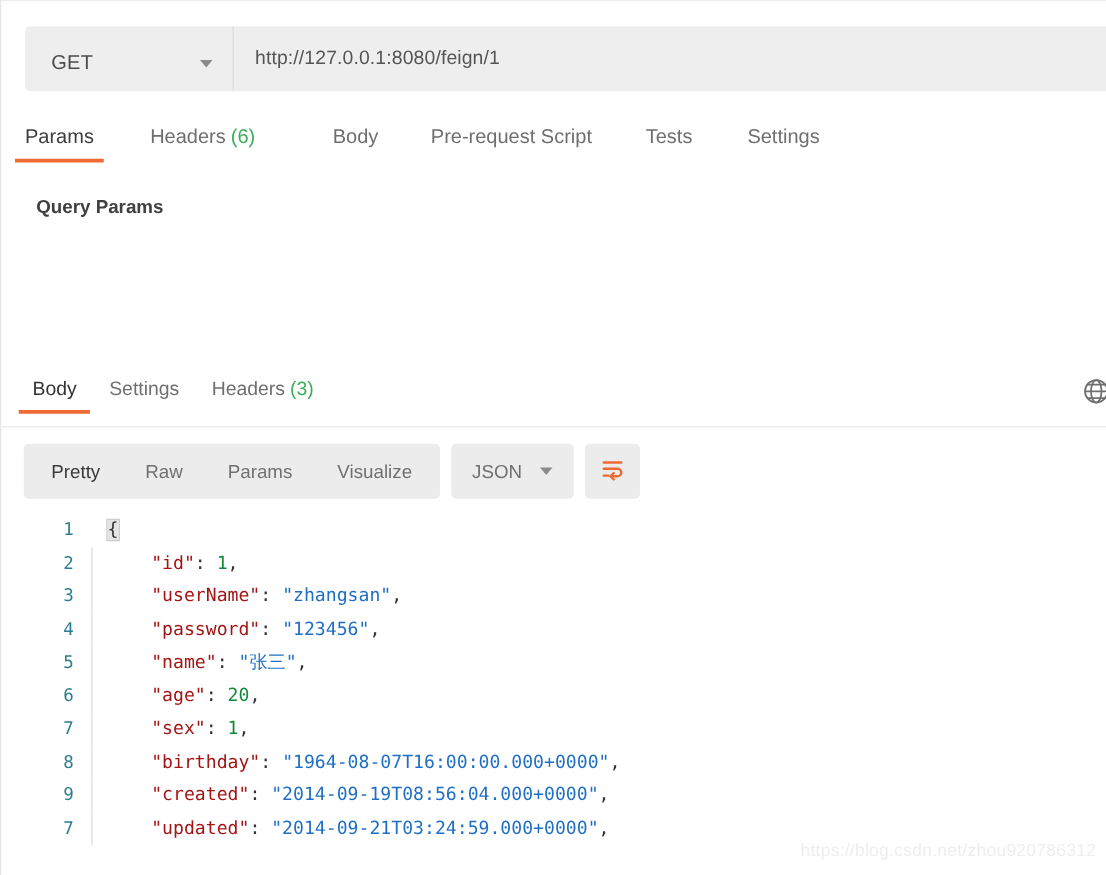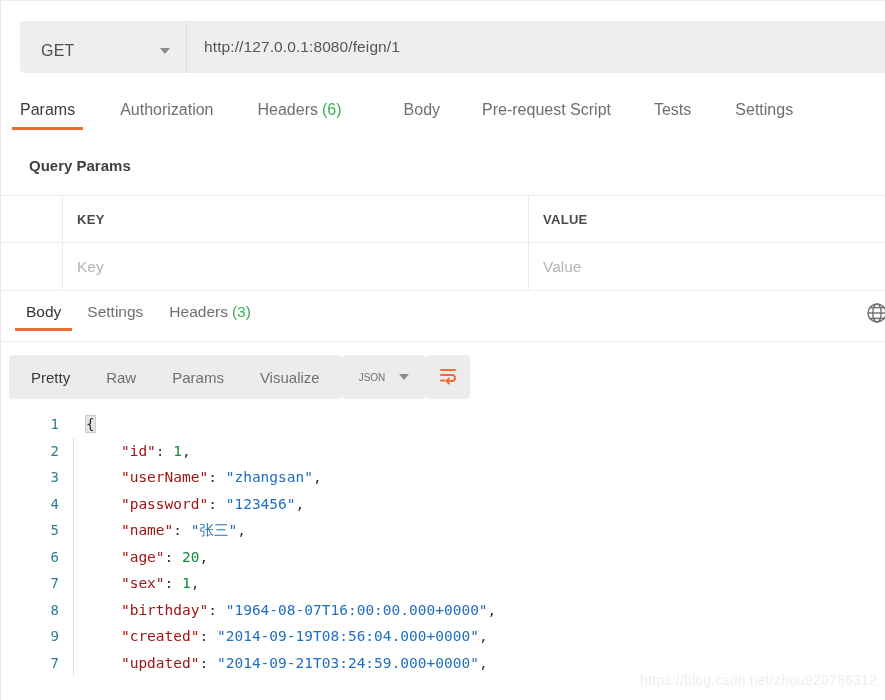--- a/index.html
+++ b/index.html
@@ -195,24 +195,25 @@
     right: -4px;
     top: 300px;
     width: 24px;
     height: 24px;
     cursor: pointer;
   }
 
   
   .fmt-bar {
     position: absolute;
-    left: 8px;
+    left: 18px;
     top: 354px;
     display: flex;
     align-items: center;
+    gap: 9px;
   }
   .fmt-group {
     background: #ececec;
     border-radius: 4px;
     height: 44px;
     display: flex;
     align-items: center;
     padding: 0 4px;
   }
   .fmt-group .seg {
@@ -227,21 +228,21 @@
     background: #ececec;
     border-radius: 4px;
     height: 44px;
     display: flex;
     align-items: center;
     gap: 14px;
     padding: 0 17px;
     cursor: pointer;
   }
   .fmt-lang .lang-label {
-    font-size: 10px;
+    font-size: 15px;
     color: #707070;
   }
   .wrap-btn {
     background: #ececec;
     border-radius: 4px;
     width: 44px;
     height: 44px;
     display: flex;
     align-items: center;
     justify-content: center;
@@ -315,62 +316,39 @@
       <span class="method-label">GET</span>
       <span class="caret"></span>
     </div>
     <div class="url-input" title="Enter request URL">http://127.0.0.1:8080/feign/1</div>
   </div>
 
   <div class="req-tabs">
     <div class="tab active" style="margin-right:45px;">
       <span>Params</span>
     </div>
-    <div class="tab" style="margin-right:44px;">
-      <span>Authorization</span>
-    </div>
     <div class="tab" style="margin-right:62px;">
       <span>Headers</span><span class="tab-count">(6)</span>
     </div>
     <div class="tab" style="margin-right:42px;">
       <span>Body</span>
     </div>
     <div class="tab" style="margin-right:43px;">
       <span>Pre-request Script</span>
     </div>
     <div class="tab" style="margin-right:44px;">
       <span>Tests</span>
     </div>
     <div class="tab">
       <span>Settings</span>
     </div>
   </div>
 
   <div class="qp-title">Query Params</div>
 
-  <div class="params-table">
-    <div class="params-row">
-      <div class="cell-check"></div>
-      <div class="cell-key">
-        <span class="th">KEY</span>
-      </div>
-      <div class="cell-value">
-        <span class="th">VALUE</span>
-      </div>
-    </div>
-    <div class="params-row">
-      <div class="cell-check"></div>
-      <div class="cell-key">
-        <span class="ph">Key</span>
-      </div>
-      <div class="cell-value">
-        <span class="ph">Value</span>
-      </div>
-    </div>
-  </div>
 
   <div class="res-tabs">
     <div class="tab active">
       <span>Body</span>
     </div>
     <div class="tab">
       <span>Settings</span>
     </div>
     <div class="tab">
       <span>Headers</span><span class="tab-count">(3)</span>

